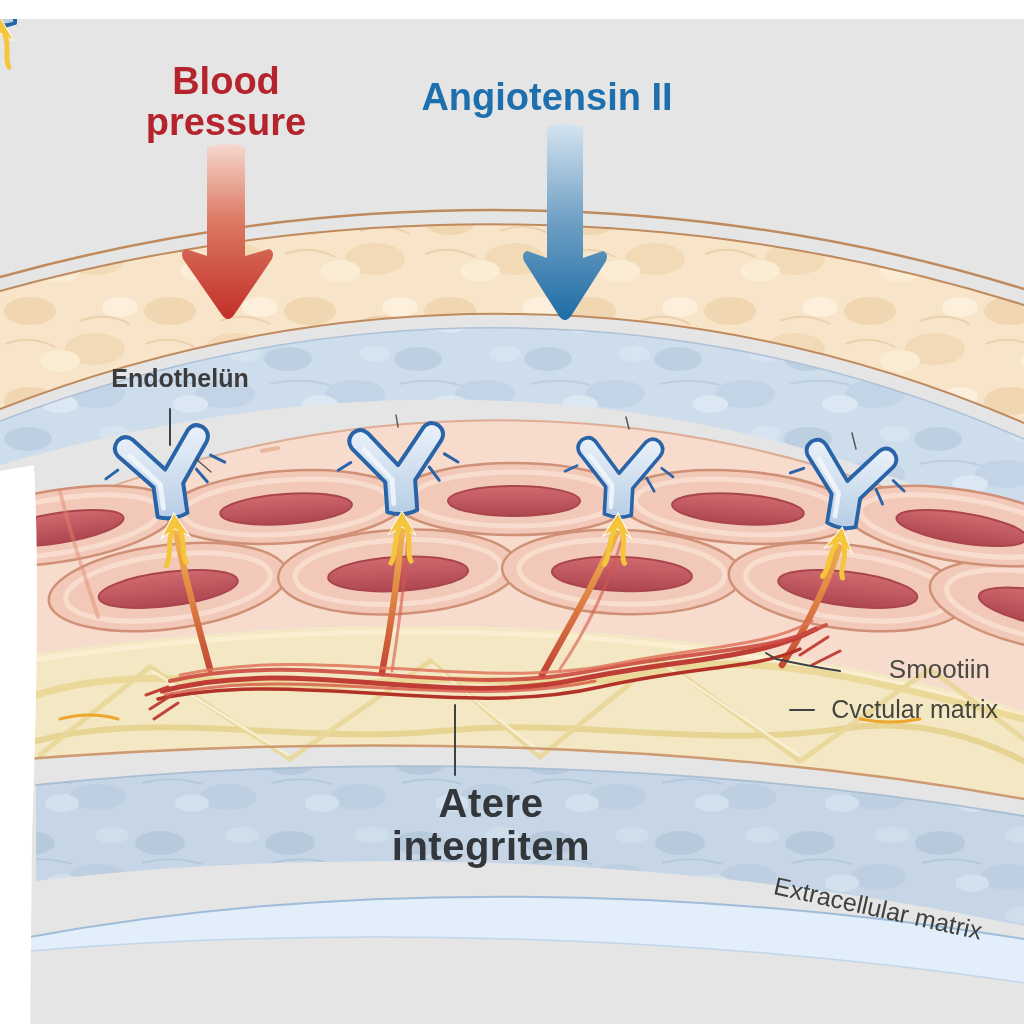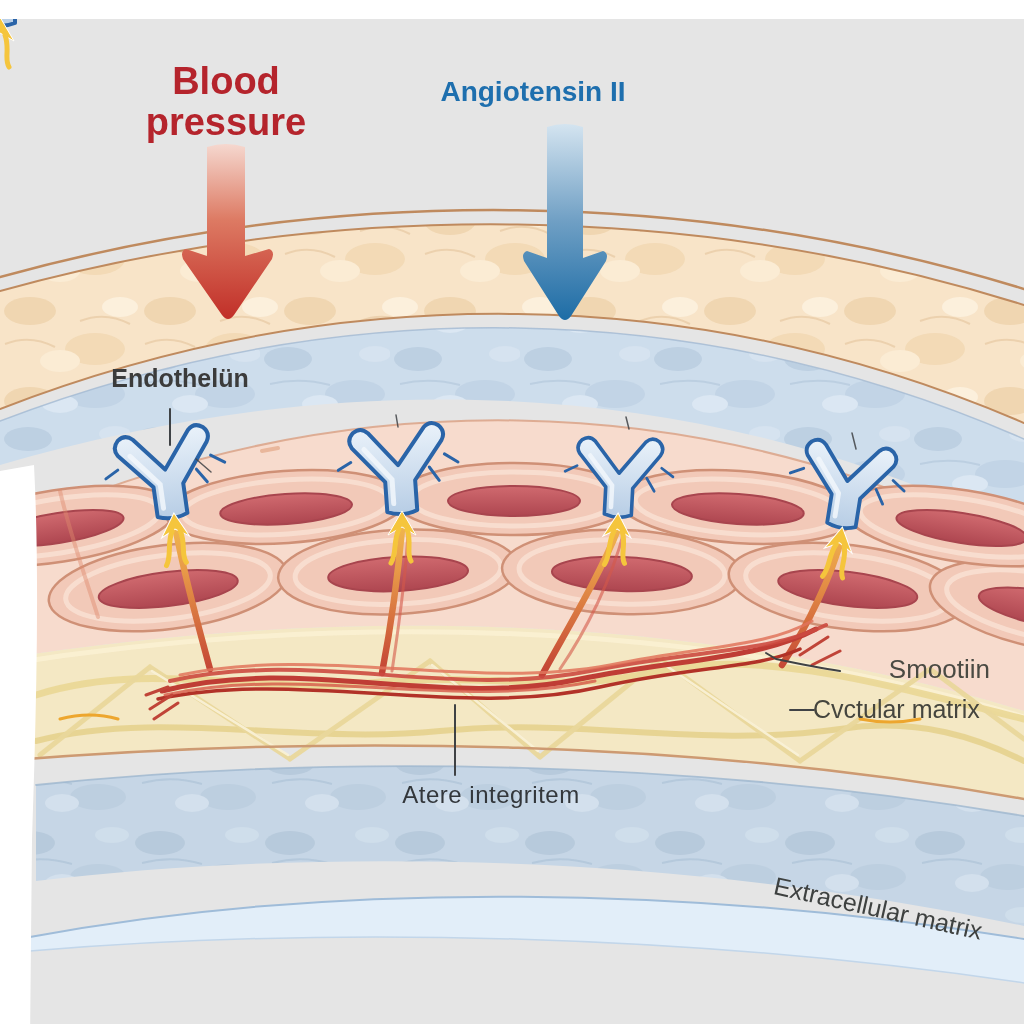--- a/index.html
+++ b/index.html
@@ -8,25 +8,25 @@
     --label_dark:#3b3e40;
     --receptor_outline:#2a64a8;
     --arrow_yellow:#f5c53c;
   }
   html,body{margin:0;padding:0;background:#ffffff;}
   .stage{position:relative;width:1024px;height:1016px;background:#e5e5e5;overflow:hidden;
          font-family:"Liberation Sans", sans-serif;margin-top:19px;}
   .stage svg{position:absolute;left:0;top:0;}
   .lbl{position:absolute;text-align:center;line-height:1.08;user-select:none;}
   .lbl-bp{left:118px;top:42px;width:216px;font-size:38px;font-weight:bold;color:var(--blood_pressure_red);}
-  .lbl-ang{left:402px;top:58px;width:262px;font-size:28px;font-weight:bold;color:var(--angiotensin_blue);}
+  .lbl-ang{left:416px;top:58px;width:262px;font-size:38px;font-weight:bold;color:var(--angiotensin_blue);}
   .lbl-endo{left:95px;top:346px;width:170px;font-size:25px;font-weight:600;color:#3b3b3b;}
   .lbl-smooth{left:815px;top:636px;width:175px;font-size:26px;font-weight:500;color:#4a4a43;text-align:right;}
-  .lbl-cvct{left:813px;top:677px;width:185px;font-size:25px;font-weight:500;color:#45453e;text-align:left;}
-  .lbl-atere{left:345px;top:763px;width:292px;font-size:24px;font-weight:400;color:#33373b;letter-spacing:.5px;}
+  .lbl-cvct{left:813px;top:677px;width:185px;font-size:25px;font-weight:500;color:#45453e;text-align:right;}
+  .lbl-atere{left:345px;top:763px;width:292px;font-size:40px;font-weight:700;color:#33373b;letter-spacing:.5px;}
   .lbl-ecm{left:742px;top:876px;width:272px;font-size:25px;font-weight:500;color:#3e4140;
            transform:rotate(12.5deg);transform-origin:50% 50%;}
   .ybody{fill:url(#gradY);stroke:var(--receptor_outline);stroke-width:4;stroke-linejoin:round;}
   .yhl{fill:none;stroke:#f2f7fc;stroke-width:5;stroke-linecap:round;opacity:.85;}
   .yant{fill:none;stroke:var(--receptor_outline);stroke-width:3;stroke-linecap:round;}
   .cbody{fill:#f2c9b8;stroke:#cf9076;stroke-width:2.5;}
   .cinner{fill:none;stroke:#f9e0d2;stroke-width:5;opacity:.85;}
   .cnuc{fill:url(#gradNuc);stroke:#a8454e;stroke-width:2;}
   .fiber{fill:none;stroke:url(#gradRed);stroke-width:6.5;stroke-linecap:round;}
   .fiber2{fill:none;stroke:#d4584a;stroke-width:3;stroke-linecap:round;opacity:.6;}

